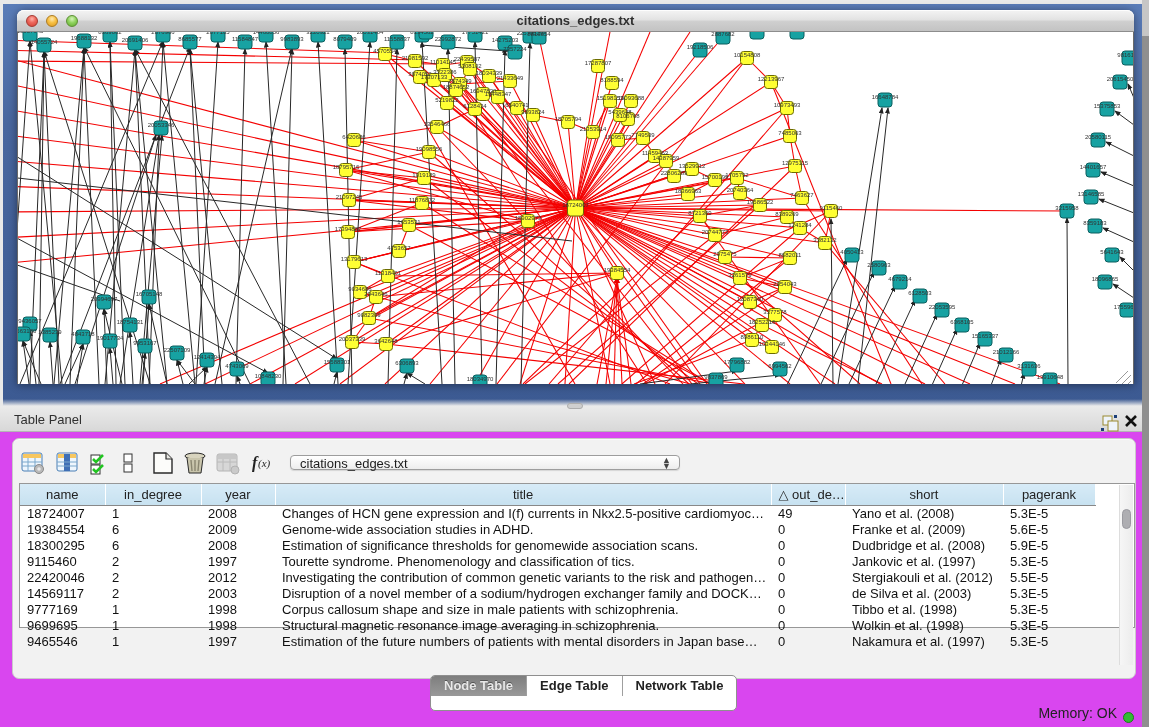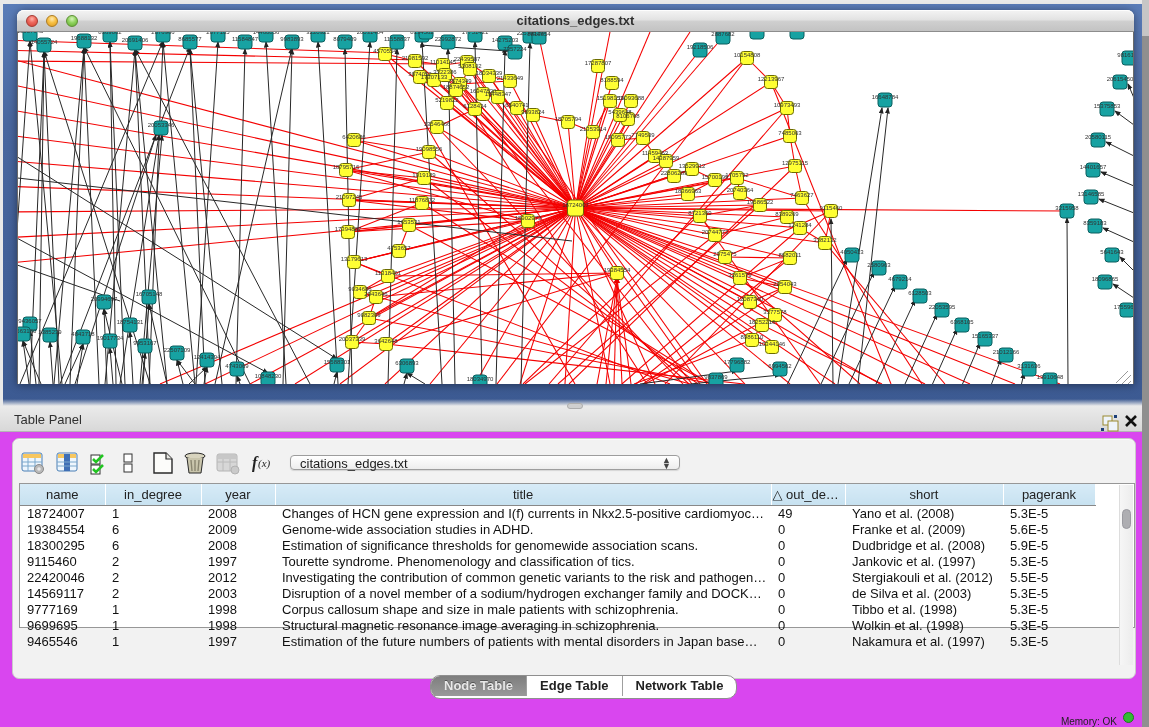--- a/index.html
+++ b/index.html
@@ -24,25 +24,25 @@
 #combo{position:absolute;left:277px;top:16px;width:390px;height:15px;border:1px solid #9d9d9d;border-radius:4px;background:linear-gradient(180deg,#ffffff,#ededed);box-shadow:0 1px 1px rgba(0,0,0,.12)}
 #combo .t{position:absolute;left:9px;top:0px;font-size:13px;color:#1c1c1c}
 #combo .ar{position:absolute;right:8px;top:1px;font-size:9px;color:#444;line-height:6px}
 #tblwrap{position:absolute;left:6px;top:44px;width:1116px;height:145px;background:#fff;border:1px solid #979797}
 table{border-collapse:collapse;table-layout:fixed;width:1075px;font-size:13px;color:#111}
 th{height:21px;background:linear-gradient(180deg,#d7ebf7,#c7e1f0);font-weight:normal;font-size:13px;color:#222;border-right:1px solid #fff;border-bottom:1px solid #888;overflow:hidden;white-space:nowrap}
 td{height:16px;padding:0 0 0 7px;overflow:hidden;white-space:nowrap}
 td.c1{padding-left:7px}
 #vsb{position:absolute;right:1px;top:1px;width:14px;height:180px;background:linear-gradient(90deg,#f6f6f6,#ececec);border-left:1px solid #ddd}
 #vsb .th{position:absolute;left:2px;top:24px;width:9px;height:20px;border-radius:5px;background:#aeaeb2;border:1px solid #9a9aa0}
-#tabs{position:absolute;left:417px;top:236px;height:24px;display:flex;border:1px solid #8f8f8f;border-radius:10px;overflow:hidden;background:#fff;font-size:13px}
+#tabs{position:absolute;left:417px;top:236px;height:36px;display:flex;border:1px solid #8f8f8f;border-radius:5px;overflow:hidden;background:#fff;font-size:13px}
 #tabs .seg{padding:2px 13px 0 13px;height:20px;color:#222;font-weight:bold}
 #tabs .seg.on{background:linear-gradient(180deg,#7e7e7e,#999999);color:#e8e8e8;text-shadow:0 -1px 0 #555}
 #tabs .seg+.seg{border-left:1px solid #9f9f9f}
-#mem{position:absolute;right:25px;bottom:0;font-size:10px;color:#222}
+#mem{position:absolute;right:25px;bottom:6px;font-size:14px;color:#222}
 #memdot{position:absolute;right:8px;bottom:4px;width:11px;height:11px;border-radius:6px;background:#33bb33;border:1px solid #1d7a1d}
 .icon{position:absolute;top:0}
 </style></head>
 <body>
 <div id="stage">
 <div id="topstrip"></div>
     <div id="leftstrip"></div>
 <div id="desktop"></div>
     <div style="position:absolute;left:3px;top:399px;width:1139px;height:7px;background:linear-gradient(180deg,rgba(236,236,236,0),#ececec)"></div>
 <div id="rightstrip">
@@ -763,21 +763,21 @@
               <col style="width:74px">
               <col style="width:158px">
               <col style="width:92px">
             </colgroup>
       <tbody>
               <tr>
                 <th>name</th>
                 <th>in_degree</th>
                 <th>year</th>
                 <th>title</th>
-                <th style="text-align:left;padding-left:1px">△ out_de…</th>
+                <th style="text-align:left;padding-left:7px">△ out_de…</th>
                 <th>short</th>
                 <th>pagerank</th>
               </tr>
       <tr>
                 <td class="c1">18724007</td>
                 <td class="c2">1</td>
                 <td class="c3">2008</td>
                 <td class="c4">Changes of HCN gene expression and I(f) currents in Nkx2.5‑positive cardiomyoc…</td>
                 <td class="c5">49</td>
                 <td class="c6">Yano et al. (2008)</td>

